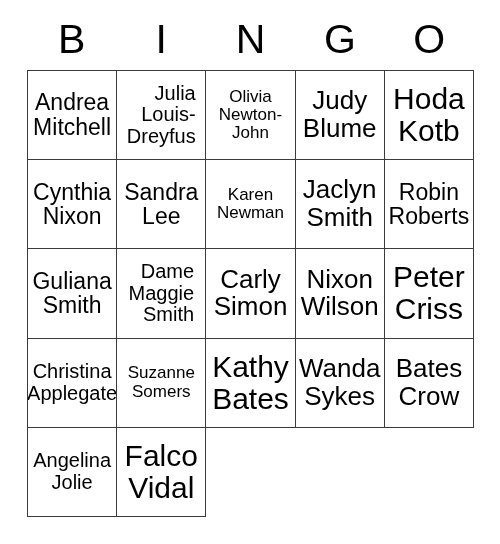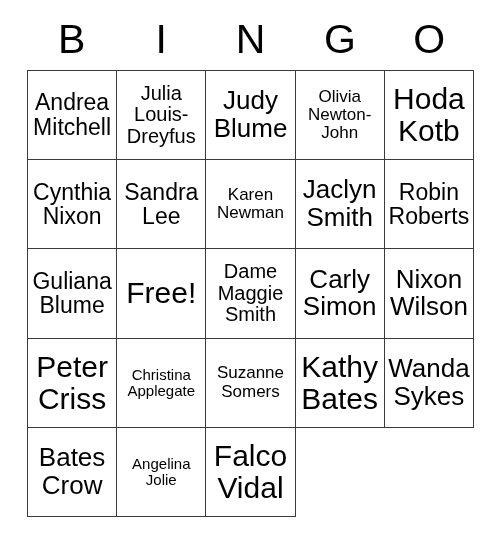--- a/index.html
+++ b/index.html
@@ -67,23 +67,23 @@
     line-height: 1.07;
     word-break: normal;
     white-space: pre-line;
     font-weight: 400;
   }
 
   
   .fs-xxl .cell-text { font-size: 30px; }
   .fs-xl  .cell-text { font-size: 26px; }
   .fs-lg  .cell-text { font-size: 23px; }
-  .fs-md  .cell-text { font-size: 20px; }
+  .fs-md  .cell-text { font-size: 20px; text-align: right; }
   .fs-sm  .cell-text { font-size: 17px; }
-  .fs-xs  .cell-text { font-size: 15px; }
+  .fs-xs  .cell-text { font-size: 20px; }
 </style>
 </head>
 <body>
 
 <div id="card">
 
   <div id="bingo-header">
     <div class="header-letter">B</div>
     <div class="header-letter">I</div>
     <div class="header-letter">N</div>
@@ -95,28 +95,28 @@
 
     <div class="cell fs-lg">
         <span class="cell-text">Andrea
 Mitchell</span>
       </div>
     <div class="cell fs-md">
         <span class="cell-text">Julia
 Louis-
 Dreyfus</span>
       </div>
-    <div class="cell fs-xl">
-        <span class="cell-text">Judy
-Blume</span>
-      </div>
     <div class="cell fs-sm">
         <span class="cell-text">Olivia
 Newton-
 John</span>
+      </div>
+    <div class="cell fs-xl">
+        <span class="cell-text">Judy
+Blume</span>
       </div>
     <div class="cell fs-xxl">
         <span class="cell-text">Hoda
 Kotb</span>
       </div>
 
     <div class="cell fs-lg">
         <span class="cell-text">Cynthia
 Nixon</span>
       </div>
@@ -132,24 +132,21 @@
         <span class="cell-text">Jaclyn
 Smith</span>
       </div>
 
     <div class="cell fs-lg">
         <span class="cell-text">Robin
 Roberts</span>
       </div>
     <div class="cell fs-lg">
         <span class="cell-text">Guliana
-Blume</span>
-      </div>
-    <div class="cell fs-xxl">
-        <span class="cell-text">Free!</span>
+Smith</span>
       </div>
     <div class="cell fs-md">
         <span class="cell-text">Dame
 Maggie
 Smith</span>
       </div>
 
     <div class="cell fs-xl">
         <span class="cell-text">Carly
 Simon</span>

